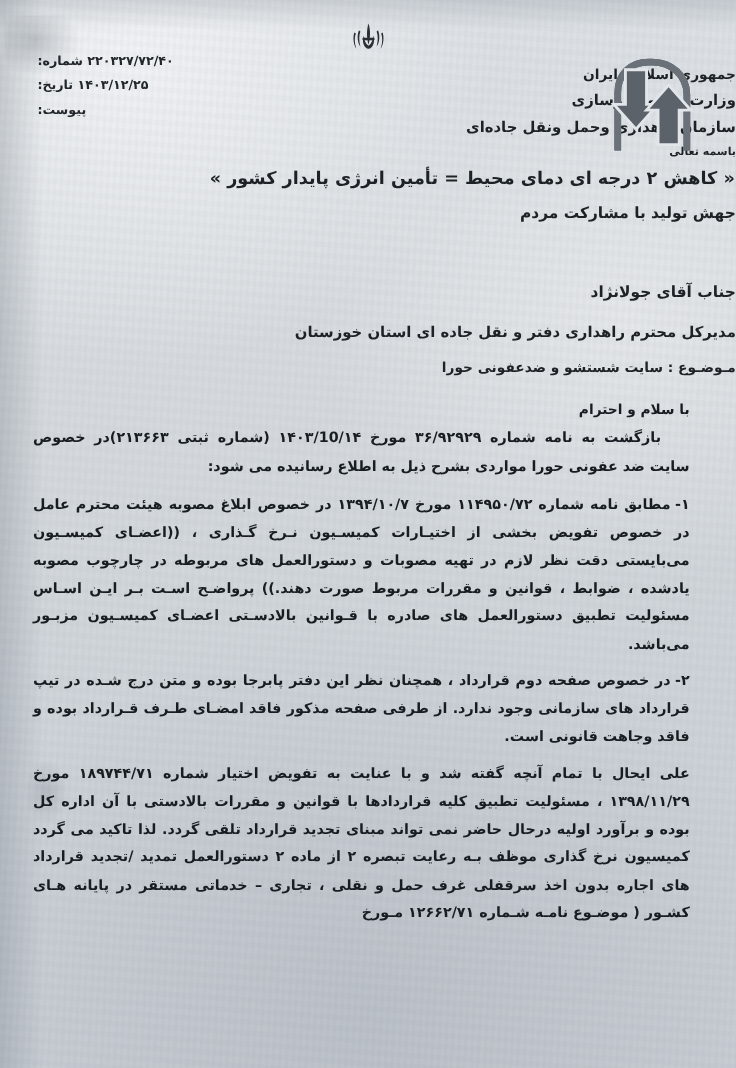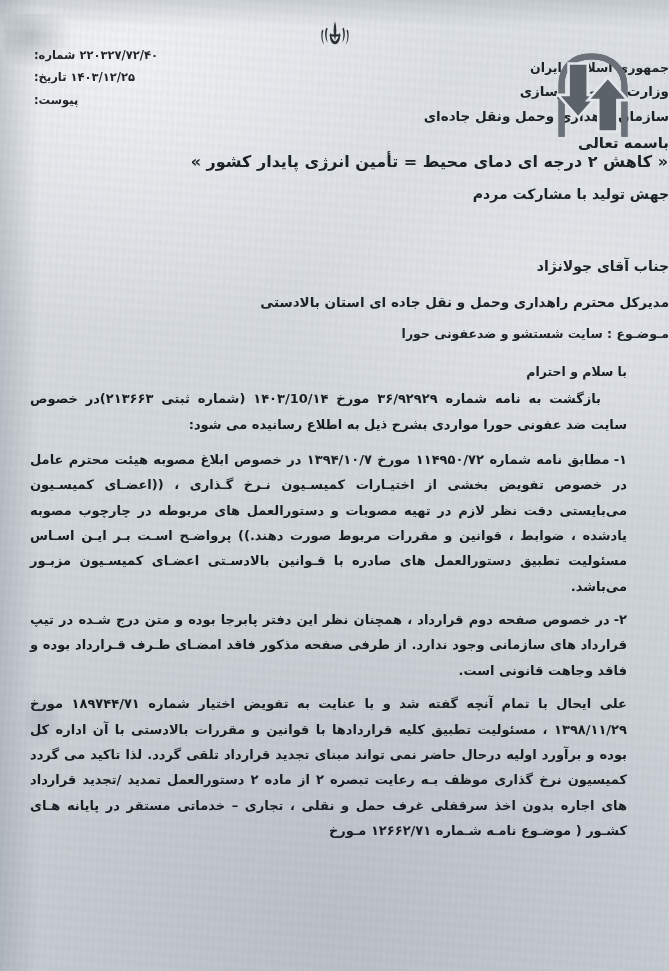--- a/index.html
+++ b/index.html
@@ -75,21 +75,21 @@
   .meta .lbl { font-weight: bold; }
   .meta .val { font-weight: bold; margin-inline-start: 3px; }
 
   .org {
     position: absolute; left: 0; right: 0; top: 56px;
     line-height: 1.85;
   }
   .org .l1 { font-size: 12.5px; font-weight: bold; }
   .org .l2 { font-size: 13.5px; font-weight: bold; }
   .org .l3 { font-size: 13.5px; font-weight: bold; }
-  .org .l4 { font-size: 15px; font-weight: bold; margin-top: 1px; }
+  .org .l4 { font-size: 10px; font-weight: bold; margin-top: 1px; }
 
   .slogan1 {
     position: absolute; left: 0; right: 1px; top: 152px;
     text-align: right; font-size: 16px; font-weight: bold;
   }
   .slogan2 {
     position: absolute; left: 0; right: 0; top: 186px;
     text-align: right; font-size: 14px; font-weight: bold;
   }
 
@@ -187,21 +187,21 @@
         <path d="M78 98 L56 98 L56 62 L44 62 L67 36 L90 62 L78 62 Z" fill="#5c6269" stroke="#e2e6ea" stroke-width="3"></path>
         <path d="M72 98 L86 98 L86 46 C86 30 76 18 62 14 L62 98 Z" fill="#5c6269" opacity="0"></path>
       </svg>
     </div>
 
     <div class="slogan1">« کاهش ۲ درجه ای دمای محیط = تأمین انرژی پایدار کشور »</div>
     <div class="slogan2">جهش تولید با مشارکت مردم</div>
 
     <div class="addressee">
       <div class="name">جناب آقای جولانژاد</div>
-      <div class="title">مدیرکل محترم راهداری وحمل و نقل جاده ای استان بالادستی</div>
+      <div class="title">مدیرکل محترم راهداری دفتر و نقل جاده ای استان خوزستان</div>
       <div class="subject">
         <span>مـوضـوع :</span>
         <span>سایت شستشو و ضدعفونی حورا</span>
       </div>
     </div>
 
     <div class="body">
       <div class="salutation">با سلام و احترام</div>
       <div class="intro">بازگشت به نامه شماره ۳۶/۹۲۹۲۹ مورخ ۱۴۰۳/10/۱۴ (شماره ثبتی ۲۱۳۶۶۳)در خصوص سایت ضد عفونی حورا مواردی بشرح ذیل به اطلاع رسانیده می شود:</div>
 

